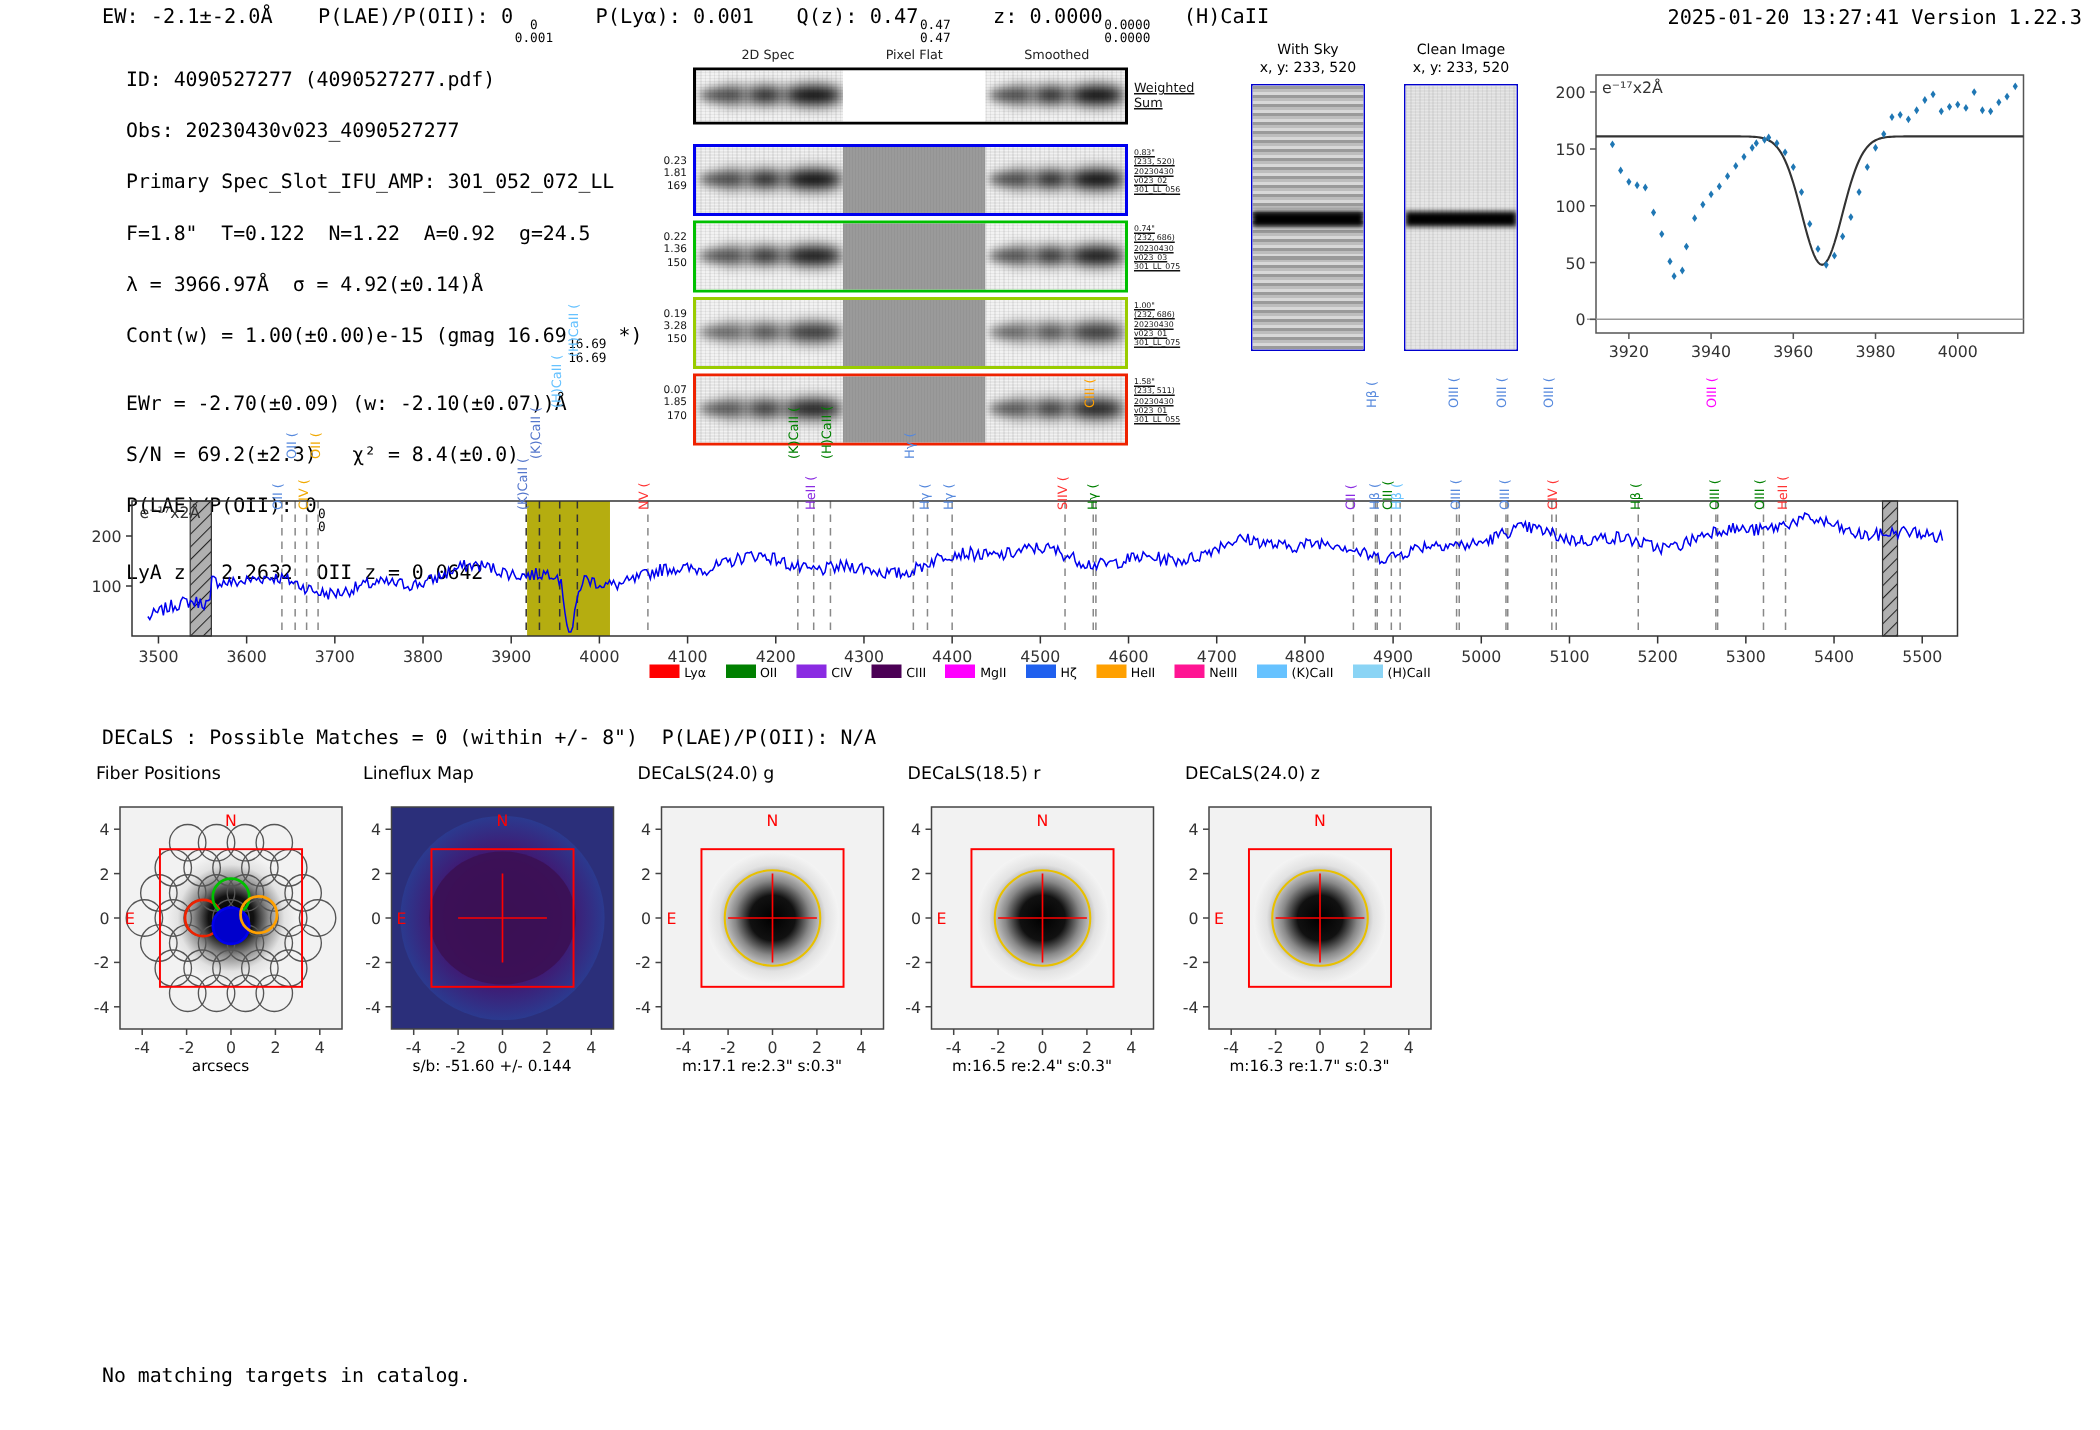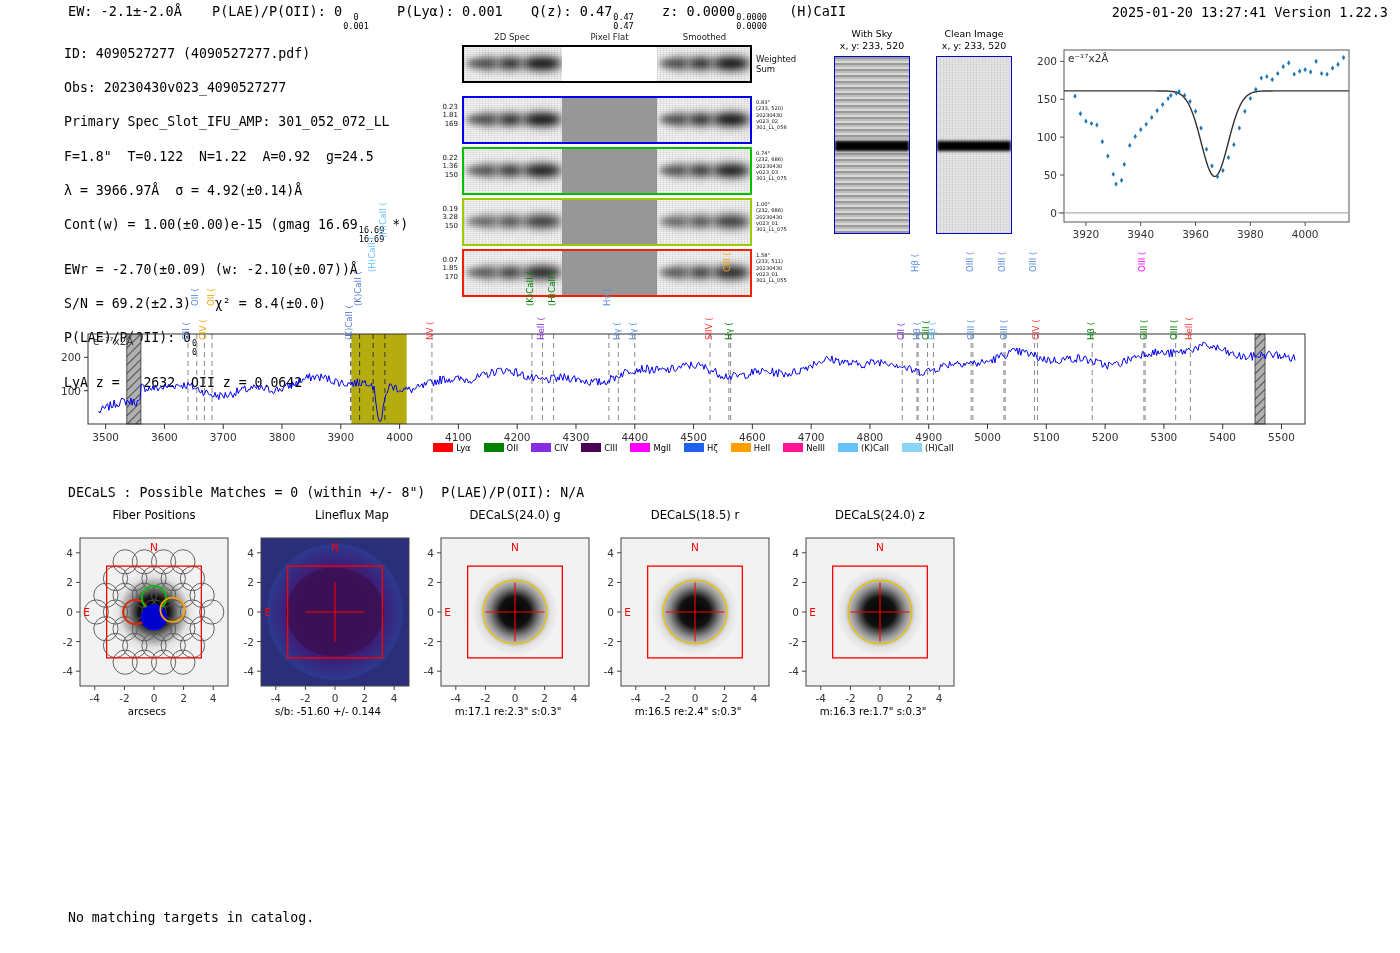--- a/index.html
+++ b/index.html
@@ -5,28 +5,28 @@
   html,body{margin:0;padding:0;background:#fff;}
   body{width:1400px;height:953px;position:relative;overflow:hidden;
        font-family:"DejaVu Sans",sans-serif;color:#000;}
   .mono{font-family:"DejaVu Sans Mono",monospace;}
   .abs{position:absolute;}
   
   #summary-line{left:68px;top:3px;font-size:13.5px;white-space:nowrap;letter-spacing:0px;}
   #timestamp{right:12px;top:4px;font-size:13.5px;white-space:nowrap;}
   .frac{display:inline-flex;flex-direction:column;vertical-align:-0.45em;
         font-size:8.5px;line-height:1.05;text-align:center;margin-left:1px;}
-  #info-block{left:64px;top:28px;font-size:13.2px;line-height:17.1px;white-space:pre;}
+  #info-block{left:84px;top:28px;font-size:13.2px;line-height:17.1px;white-space:pre;}
   
   #spec2d{left:462px;top:32px;width:300px;}
   .colhead{position:absolute;font-size:8.5px;color:#222;text-align:center;}
   .specrow{position:absolute;left:0;display:flex;background:#fff;box-sizing:border-box;}
   .specpane{height:100%;position:relative;overflow:hidden;}
   .rowlabels{position:absolute;font-size:7px;line-height:8.4px;text-align:right;color:#111;}
-  .rowinfo{position:absolute;font-size:5.2px;line-height:6.3px;color:#111;white-space:pre;}
+  .rowinfo{position:absolute;font-size:5.2px;line-height:6.3px;color:#111;white-space:pre;text-decoration:underline;}
   
   .noisepane{background:
      repeating-linear-gradient(0deg,rgba(0,0,0,.05) 0 1px,rgba(0,0,0,0) 1px 2px),
      repeating-linear-gradient(90deg,rgba(0,0,0,.06) 0 1px,rgba(0,0,0,0) 1px 3px),
      #f2f2f2;}
   .flatpane{background:
      repeating-linear-gradient(90deg,rgba(0,0,0,.04) 0 1px,rgba(0,0,0,0) 1px 2px),#9a9a9a;}
   .whitepane{background:#fff;}
   .blob{position:absolute;border-radius:50%;filter:blur(3.2px);background:#000;}
   .blob2{position:absolute;border-radius:50%;filter:blur(4.6px);background:#000;}
@@ -44,21 +44,21 @@
   .axis-text{font-size:10.5px;fill:#333;font-family:"DejaVu Sans",sans-serif;}
   .llab{position:absolute;transform-origin:left bottom;
         transform:rotate(-90deg);white-space:nowrap;font-size:8.6px;
         font-family:"DejaVu Sans",sans-serif;}
   
   #legend{left:0;top:443px;width:1400px;text-align:center;font-size:8.4px;}
   #legend span.sw{display:inline-block;width:20px;height:9px;vertical-align:-1px;margin-right:3px;}
   #legend span.le{display:inline-block;margin-right:13px;}
   
   #decals-head{left:68px;top:485px;font-size:13.2px;white-space:pre;}
-  .panel-title{position:absolute;font-size:11.6px;text-align:center;}
+  .panel-title{position:absolute;font-size:11.6px;text-align:left;}
   .panel-cap{position:absolute;font-size:10.2px;text-align:center;white-space:pre;}
   #bottom-note{left:68px;top:874px;font-size:13.2px;line-height:17.5px;white-space:pre;}
 </style>
 </head>
 <body>
 
 <div class="abs mono" id="summary-line">
   <span>EW: -2.1±-2.0Å</span>
   <span style="display:inline-block;width:14px"></span>
   <span>P(LAE)/P(OII):</span>
@@ -490,21 +490,21 @@
         <line x1="133.6" y1="152" x2="133.6" y2="156" stroke="#444"></line>
         <text x="133.6" y="168" text-anchor="middle" class="axis-text">2</text>
         <line x1="26" y1="48.400000000000006" x2="30" y2="48.400000000000006" stroke="#444"></line>
         <text x="23" y="52.400000000000006" text-anchor="end" class="axis-text">2</text>
         <line x1="163.20000000000002" y1="152" x2="163.20000000000002" y2="156" stroke="#444"></line>
         <text x="163.20000000000002" y="168" text-anchor="middle" class="axis-text">4</text>
         <line x1="26" y1="18.799999999999983" x2="30" y2="18.799999999999983" stroke="#444"></line>
         <text x="23" y="22.799999999999983" text-anchor="end" class="axis-text">4</text>
       </svg></div>
     <div class="panel-cap" style="left: 50px; top: 198px; width: 194px;">arcsecs</div>
-    <div class="panel-title" style="left: 262px; top: 0px; width: 180px;">Lineflux Map</div>
+    <div class="panel-title" style="left: 242px; top: 0px; width: 180px;">Lineflux Map</div>
     <div class="abs" style="left: 231px; top: 26px;"><svg width="194" height="194">
         <defs>
           <radialGradient id="gal1" cx="50%" cy="50%" r="50%">
             <stop offset="0%" stop-color="#3a1050"></stop>
             <stop offset="55%" stop-color="#46106a"></stop>
             <stop offset="100%" stop-color="#2b3a8f"></stop>
           </radialGradient>
         </defs>
         <rect x="30" y="4" width="148" height="148" fill="#2b2f7a"></rect>
         <circle cx="104" cy="78" r="68.08" fill="url(#gal1)"></circle>

